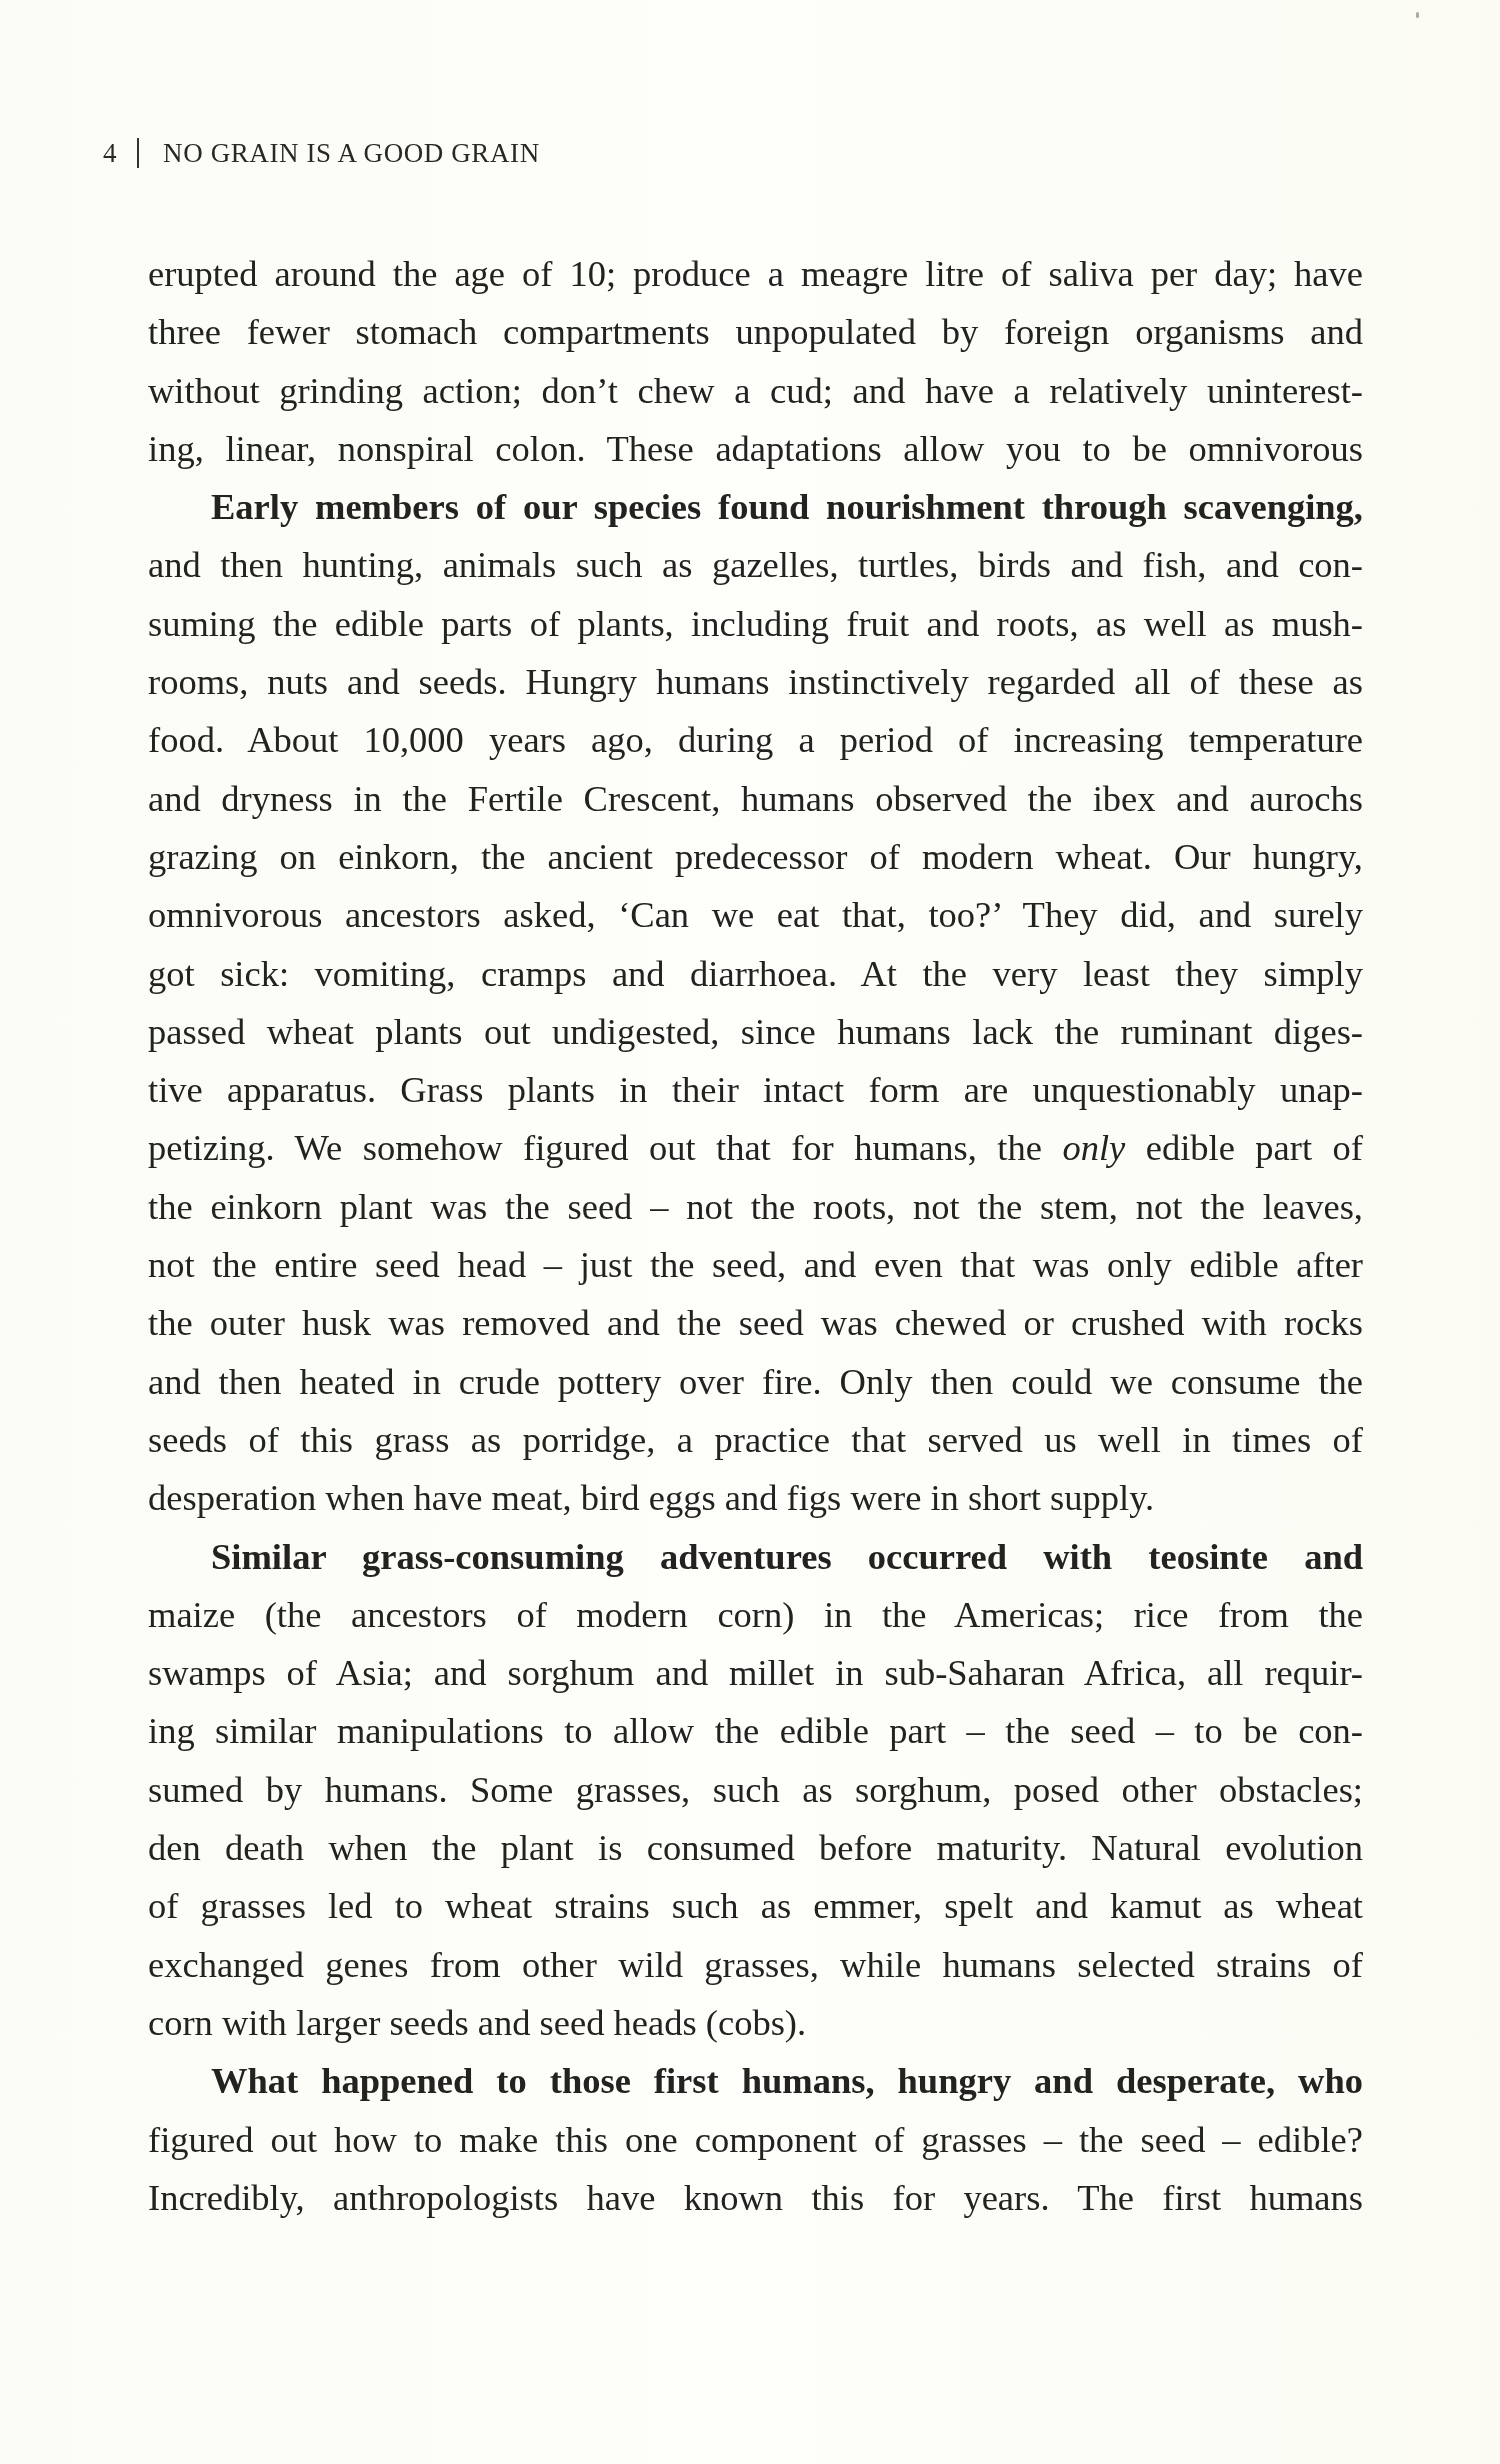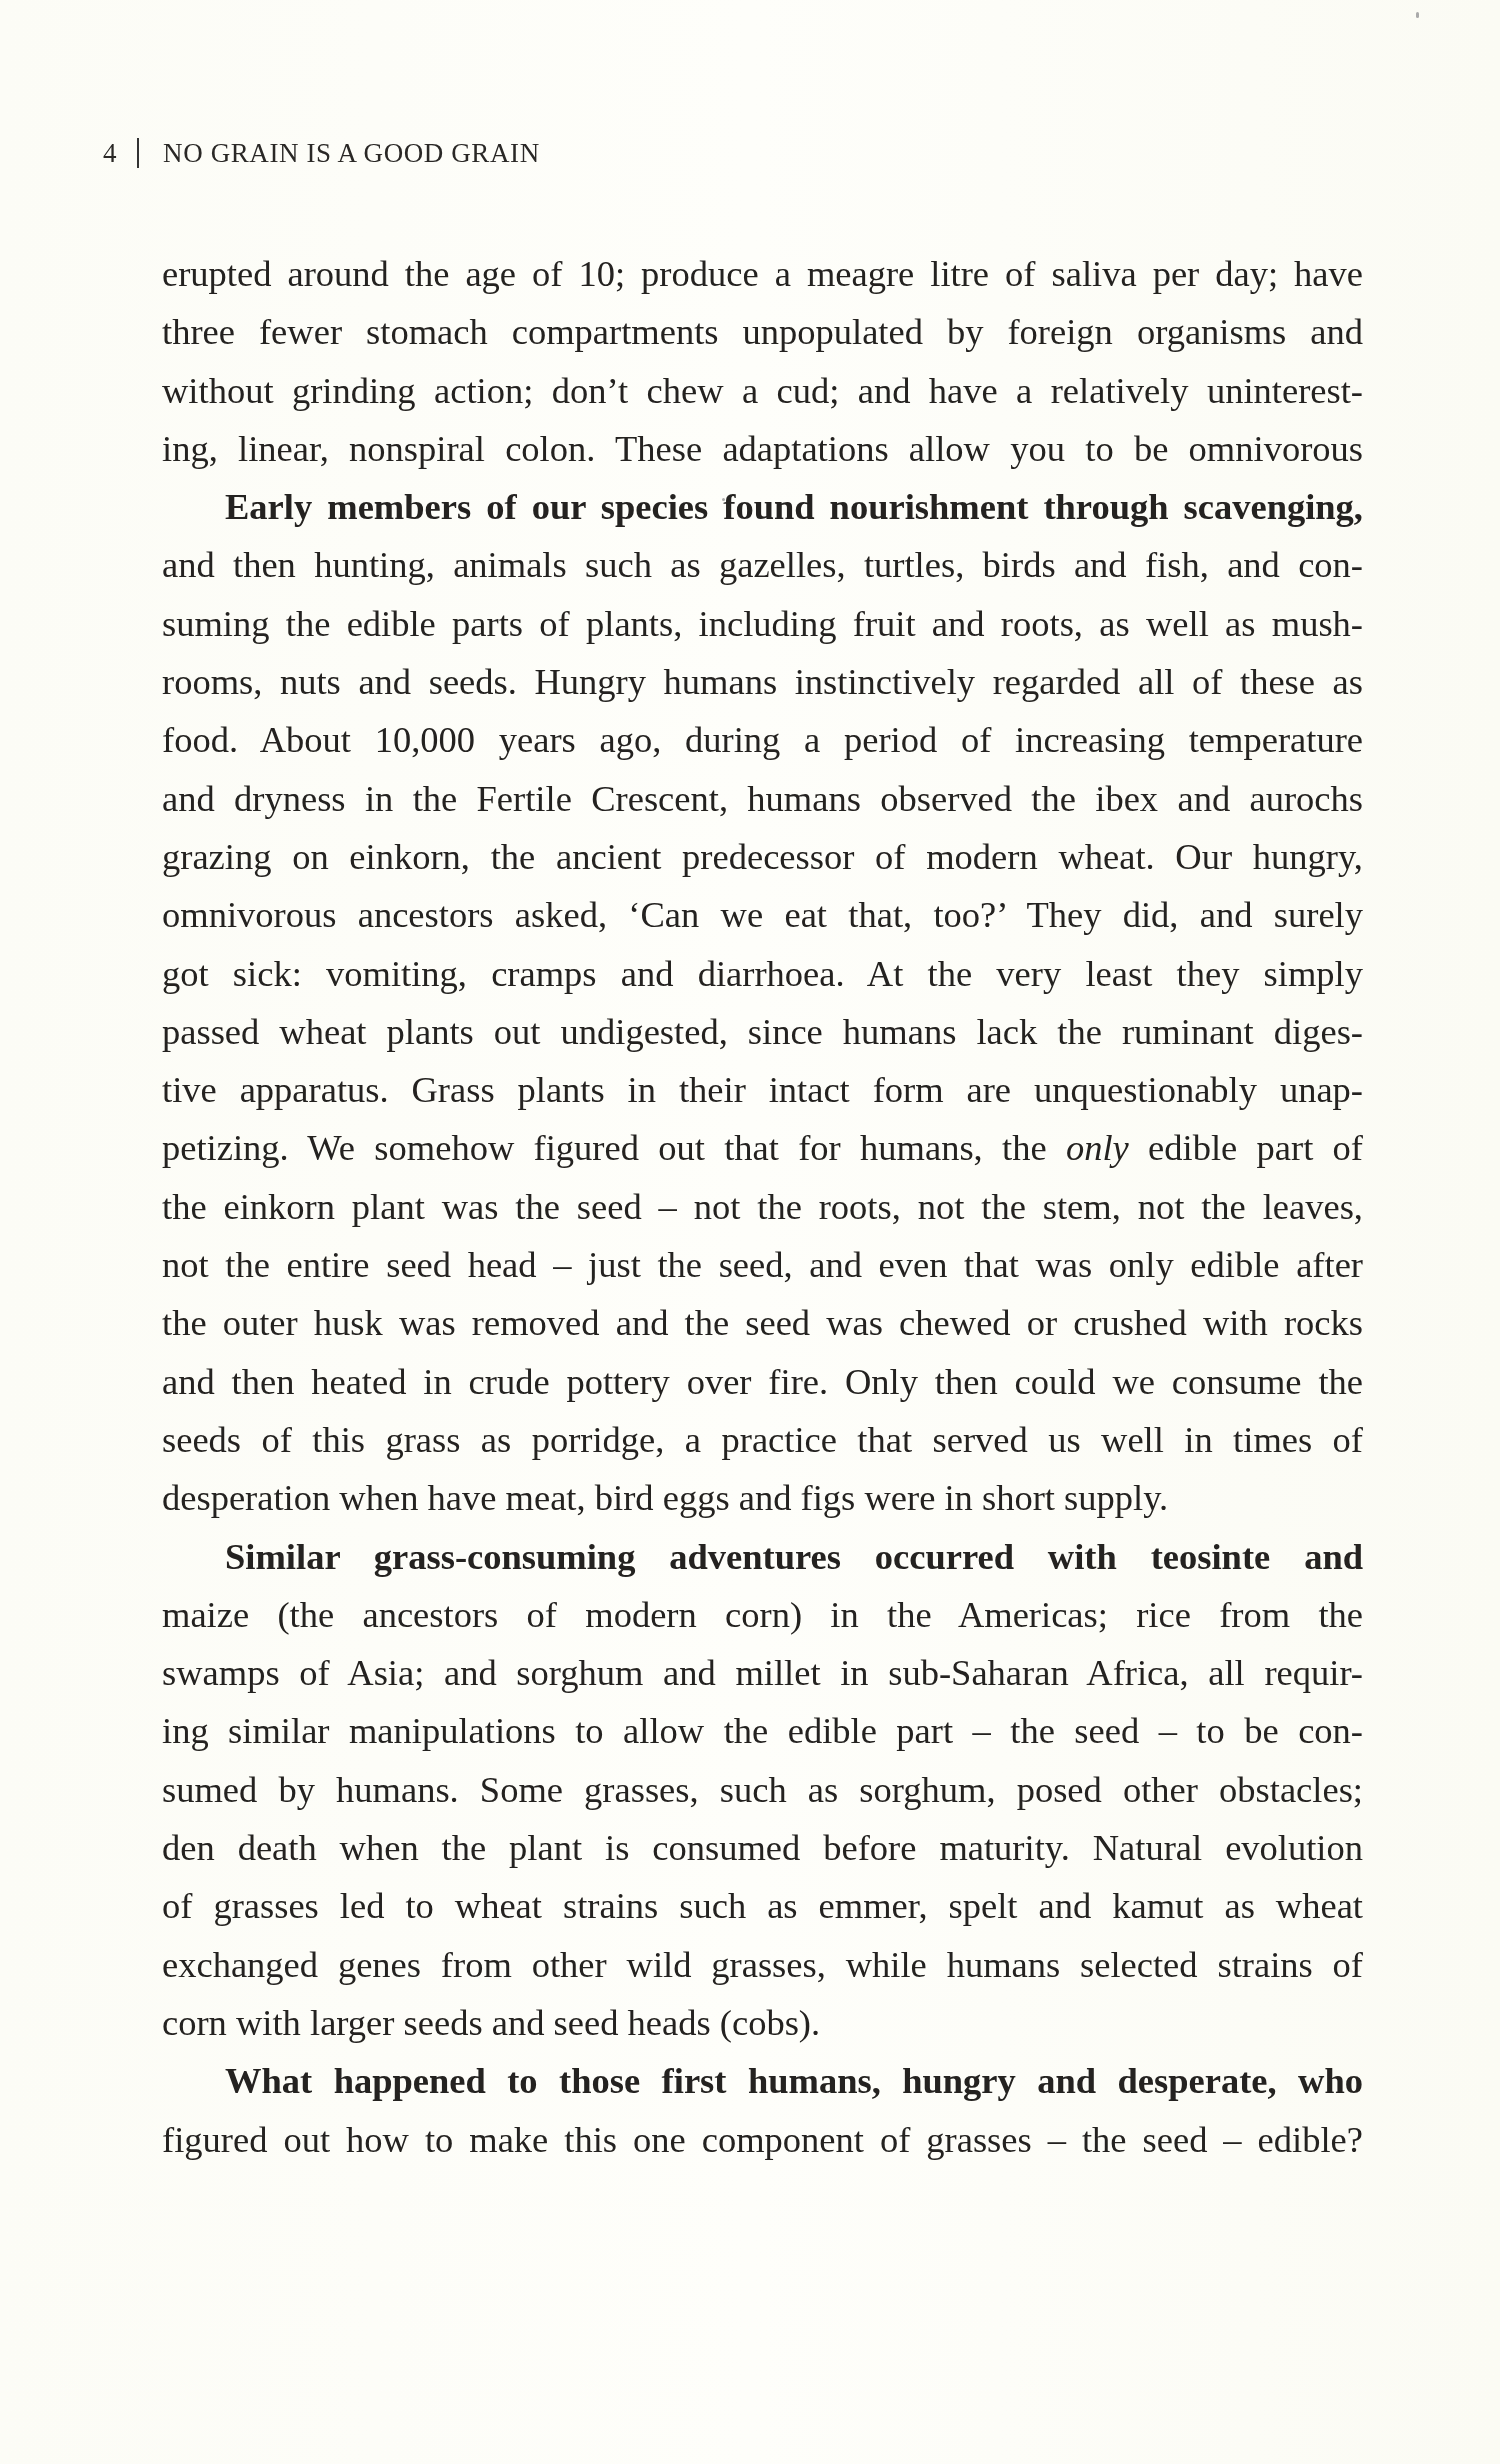--- a/index.html
+++ b/index.html
@@ -54,21 +54,20 @@
       line-height: 58.3px;
       color: #242220;
     }
     .line {
       display: block;
       height: 58.3px;
       white-space: nowrap;
       text-align: justify;
       text-align-last: justify;
       overflow: visible;
-      margin-left: 14px;
     }
     .line.last {
       text-align-last: left;
     }
     .line.indent {
       padding-left: 63px;
       font-weight: bold;
     }
     .line em {
       font-style: italic;
@@ -128,16 +127,17 @@
         <span class="line">ing similar manipulations to allow the edible part – the seed – to be con-</span>
         <span class="line">sumed by humans. Some grasses, such as sorghum, posed other obstacles;</span>
         <span class="line">den death when the plant is consumed before maturity. Natural evolution</span>
         <span class="line">of grasses led to wheat strains such as emmer, spelt and kamut as wheat</span>
         <span class="line">exchanged genes from other wild grasses, while humans selected strains of</span>
         <span class="line last">corn with larger seeds and seed heads (cobs).</span>
       </div>
       <div>
         <span class="line indent">What happened to those first humans, hungry and desperate, who</span>
         <span class="line">figured out how to make this one component of grasses – the seed – edible?</span>
+        <span class="line">Incredibly, anthropologists have known this for years. The first humans</span>
       </div>
     </div>
 
 </div>
 
 </body></html>

